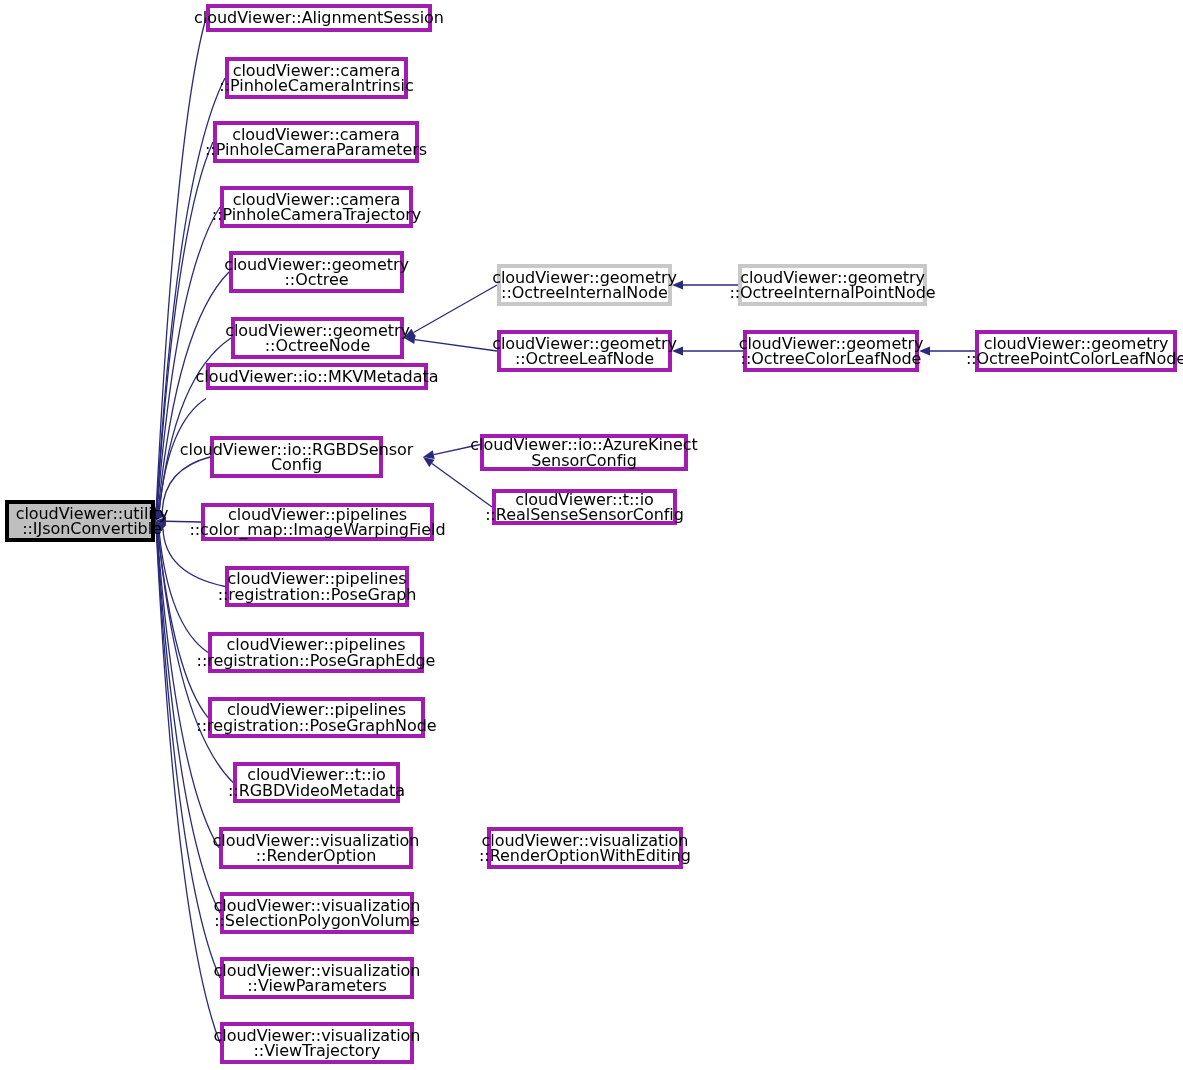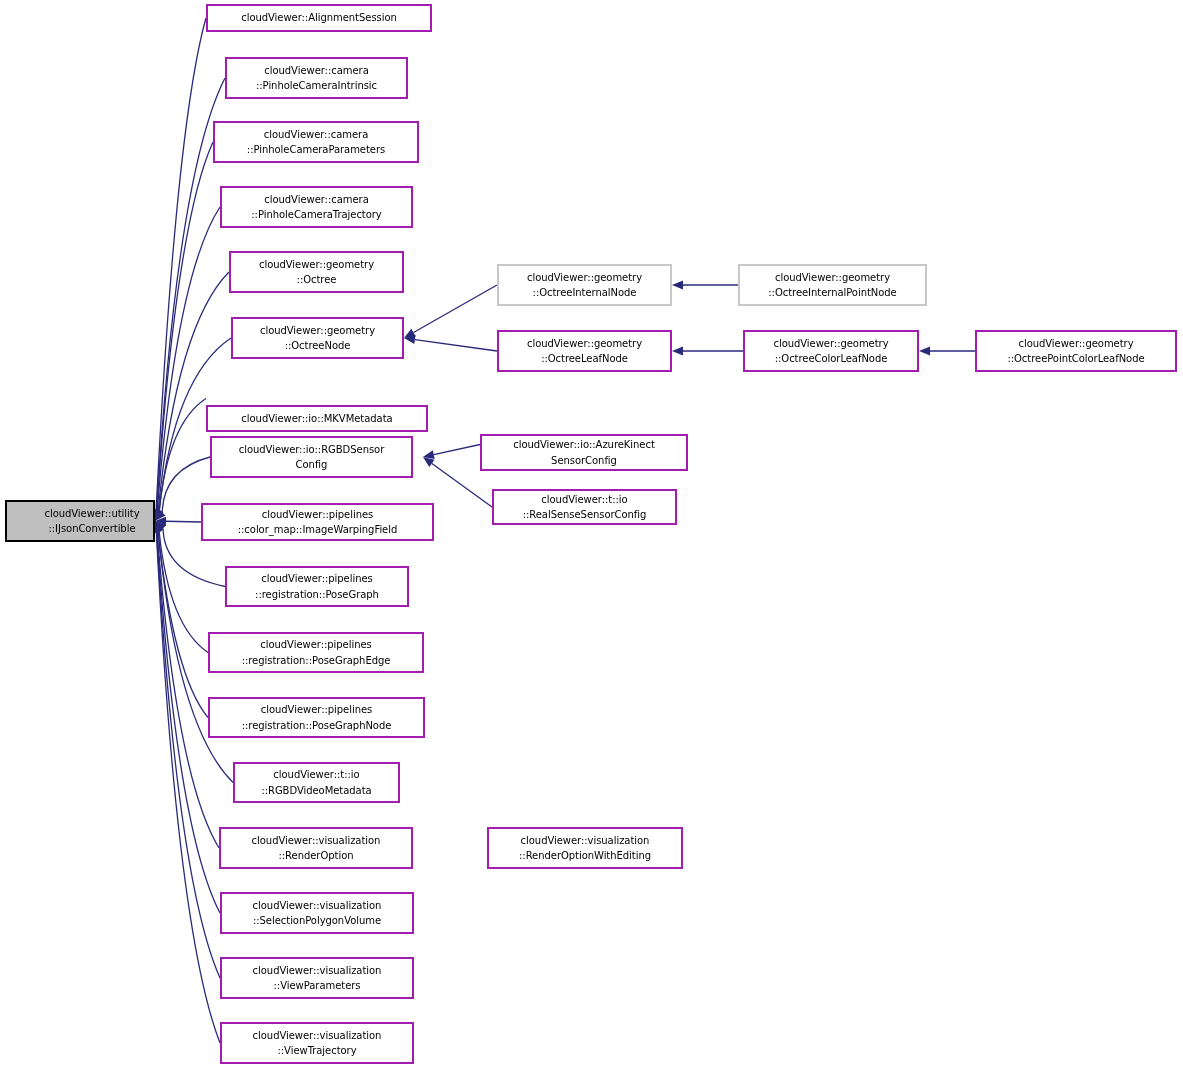--- a/index.html
+++ b/index.html
@@ -21,28 +21,28 @@
     position: absolute;
     left: 0;
     top: 0;
     width: 1183px;
     height: 1070px;
     pointer-events: none;
   }
   .node {
     position: absolute;
     box-sizing: border-box;
-    border: 2px solid #a21caf;
+    border: 4px solid #a21caf;
     background: #ffffff;
     color: #000000;
     display: flex;
     align-items: center;
     justify-content: center;
     text-align: center;
-    font-size: 10px;
+    font-size: 16px;
     line-height: 15.5px;
     letter-spacing: -0.05px;
     white-space: pre-line;
     z-index: 2;
   }
   .node.root {
     background: #bfbfbf;
     border-color: #000000;
     padding-left: 24px;
   }
@@ -168,22 +168,22 @@
     <div class="node faint" style="left: 497px; top: 264px; width: 175px; height: 42px;">cloudViewer::geometry
 ::OctreeInternalNode</div>
     <div class="node faint" style="left: 738px; top: 264px; width: 189px; height: 42px;">cloudViewer::geometry
 ::OctreeInternalPointNode</div>
     <div class="node" style="left: 497px; top: 330px; width: 175px; height: 42px;">cloudViewer::geometry
 ::OctreeLeafNode</div>
     <div class="node" style="left: 743px; top: 330px; width: 176px; height: 42px;">cloudViewer::geometry
 ::OctreeColorLeafNode</div>
     <div class="node" style="left: 975px; top: 330px; width: 202px; height: 42px;">cloudViewer::geometry
 ::OctreePointColorLeafNode</div>
-    <div class="node" style="left: 206px; top: 405px; width: 222px; height: 27px;">cloudViewer::io::MKVMetadata</div>
-    <div class="node" style="left: 210px; top: 436px; width: 203px; height: 42px;">cloudViewer::io::RGBDSensor
+    <div class="node" style="left: 206px; top: 363px; width: 222px; height: 27px;">cloudViewer::io::MKVMetadata</div>
+    <div class="node" style="left: 210px; top: 436px; width: 173px; height: 42px;">cloudViewer::io::RGBDSensor
 Config</div>
     <div class="node" style="left: 480px; top: 426px; width: 208px; height: 37px; margin-top: 8px;">cloudViewer::io::AzureKinect
 SensorConfig</div>
     <div class="node" style="left: 492px; top: 489px; width: 185px; height: 36px;">cloudViewer::t::io
 ::RealSenseSensorConfig</div>
     <div class="node" style="left: 201px; top: 503px; width: 233px; height: 38px;">cloudViewer::pipelines
 ::color_map::ImageWarpingField</div>
     <div class="node" style="left: 225px; top: 566px; width: 184px; height: 41px;">cloudViewer::pipelines
 ::registration::PoseGraph</div>
     <div class="node" style="left: 208px; top: 632px; width: 216px; height: 41px;">cloudViewer::pipelines

